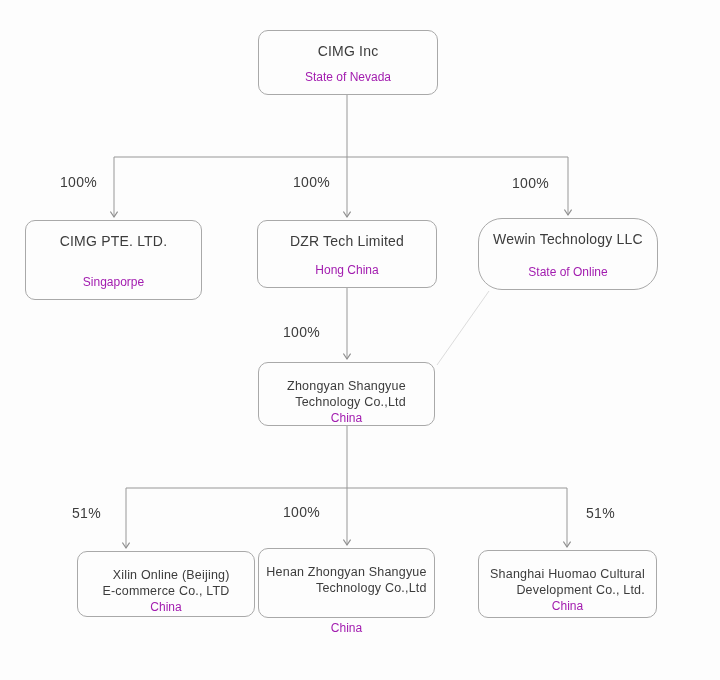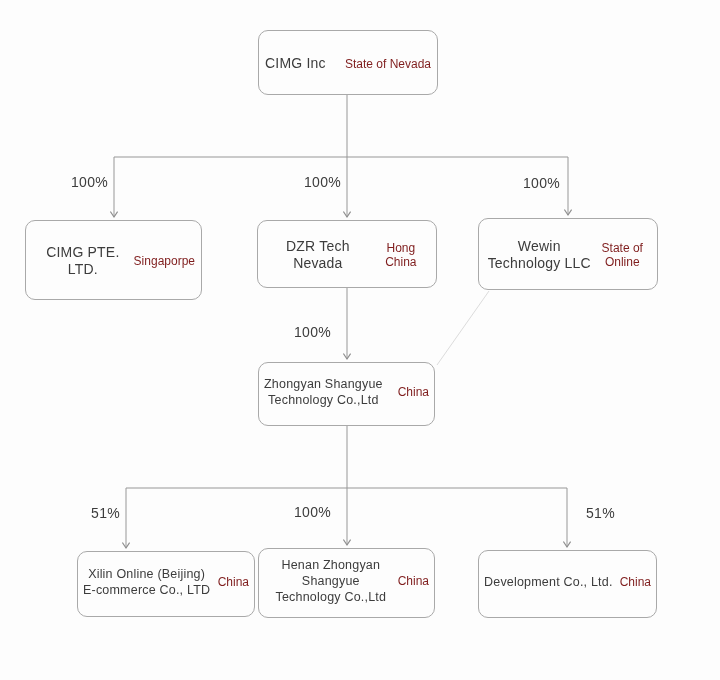--- a/index.html
+++ b/index.html
@@ -22,55 +22,56 @@
     width: 720px; height: 680px;
     z-index: 1;
   }
   .node {
     position: absolute;
     z-index: 2;
     border: 1px solid #a9a9a9;
     border-radius: 10px;
     background: #fdfdfd;
     display: flex;
-    flex-direction: row;
+    flex-direction: column;
     align-items: center;
     justify-content: space-between;
     text-align: center;
     box-sizing: border-box;
   }
   .node.single {
     padding: 12px 6px 10px 6px;
   }
   .node.multi {
-    padding: 5px 5px 9px 5px;
+    padding: 15px 5px 9px 5px;
+    text-align: right;
   }
   .node-title {
     font-size: 14px;
     line-height: 1.25;
     letter-spacing: 0.2px;
     color: #3c3c3c;
   }
   .node.multi .node-title {
     font-size: 12.5px;
     line-height: 1.3;
   }
   .node-loc {
     font-size: 12px;
-    color: #7f1d1d;
+    color: #a21caf;
   }
   .pct-label {
     position: absolute;
     z-index: 2;
     width: 48px;
     font-size: 14px;
     color: #3c3c3c;
     letter-spacing: 0.3px;
   }
-  .pct-right-align { text-align: right; }
+  .pct-right-align { }
   .pct-left-align  { text-align: left; }
 </style>
 </head>
 <body>
 
 <div class="canvas">
 
   <svg class="connectors" width="720" height="680" viewBox="0 0 720 680">
     <defs>
       <marker id="arrowhead" viewBox="0 0 10 10" refX="7" refY="5" markerWidth="9" markerHeight="9" orient="auto">
@@ -101,55 +102,56 @@
     <div class="node-title">CIMG Inc</div>
     <div class="node-loc">State of Nevada</div>
   </div>
 
   <div class="node single" style="left:25px; top:220px; width:177px; height:80px;">
     <div class="node-title">CIMG PTE. LTD.</div>
     <div class="node-loc">Singaporpe</div>
   </div>
 
   <div class="node single" style="left:257px; top:220px; width:180px; height:68px;">
-    <div class="node-title">DZR Tech Nevada</div>
+    <div class="node-title">DZR Tech Limited</div>
     <div class="node-loc">Hong China</div>
   </div>
 
-  <div class="node single" style="left:478px; top:218px; width:180px; height:72px;">
+  <div class="node single" style="left:478px; top:218px; width:180px; height:72px;border-radius:24px;">
     <div class="node-title">Wewin Technology LLC</div>
     <div class="node-loc">State of Online</div>
   </div>
 
   <div class="node multi" style="left:258px; top:362px; width:177px; height:64px;">
     <div class="node-title">
       <div>Zhongyan Shangyue</div>
       <div>Technology Co.,Ltd</div>
     </div>
     <div class="node-loc">China</div>
   </div>
 
   <div class="node multi" style="left:37px; top:551px; width:178px; height:66px;margin-left:40px;">
     <div class="node-title">
       <div>Xilin Online (Beijing)</div>
       <div>E-commerce Co., LTD</div>
     </div>
     <div class="node-loc">China</div>
   </div>
 
-  <div class="node multi" style="left:258px; top:548px; width:177px; height:70px;">
+  <div class="node multi" style="left:258px; top:548px; width:177px; height:70px;gap:24px;">
     <div class="node-title">
       <div>Henan Zhongyan Shangyue</div>
       <div>Technology Co.,Ltd</div>
     </div>
     <div class="node-loc">China</div>
   </div>
 
   <div class="node multi" style="left:478px; top:550px; width:179px; height:68px;">
     <div class="node-title">
+      <div>Shanghai Huomao Cultural</div>
       <div>Development Co., Ltd.</div>
     </div>
     <div class="node-loc">China</div>
   </div>
 
   <div class="pct-label pct-right-align" style="left:60px; top:174px;">100%</div>
   <div class="pct-label pct-right-align" style="left:293px; top:174px;">100%</div>
   <div class="pct-label pct-right-align" style="left:512px; top:175px;">100%</div>
   <div class="pct-label pct-right-align" style="left:283px; top:324px;">100%</div>
   <div class="pct-label pct-right-align" style="left:72px; top:505px;">51%</div>

